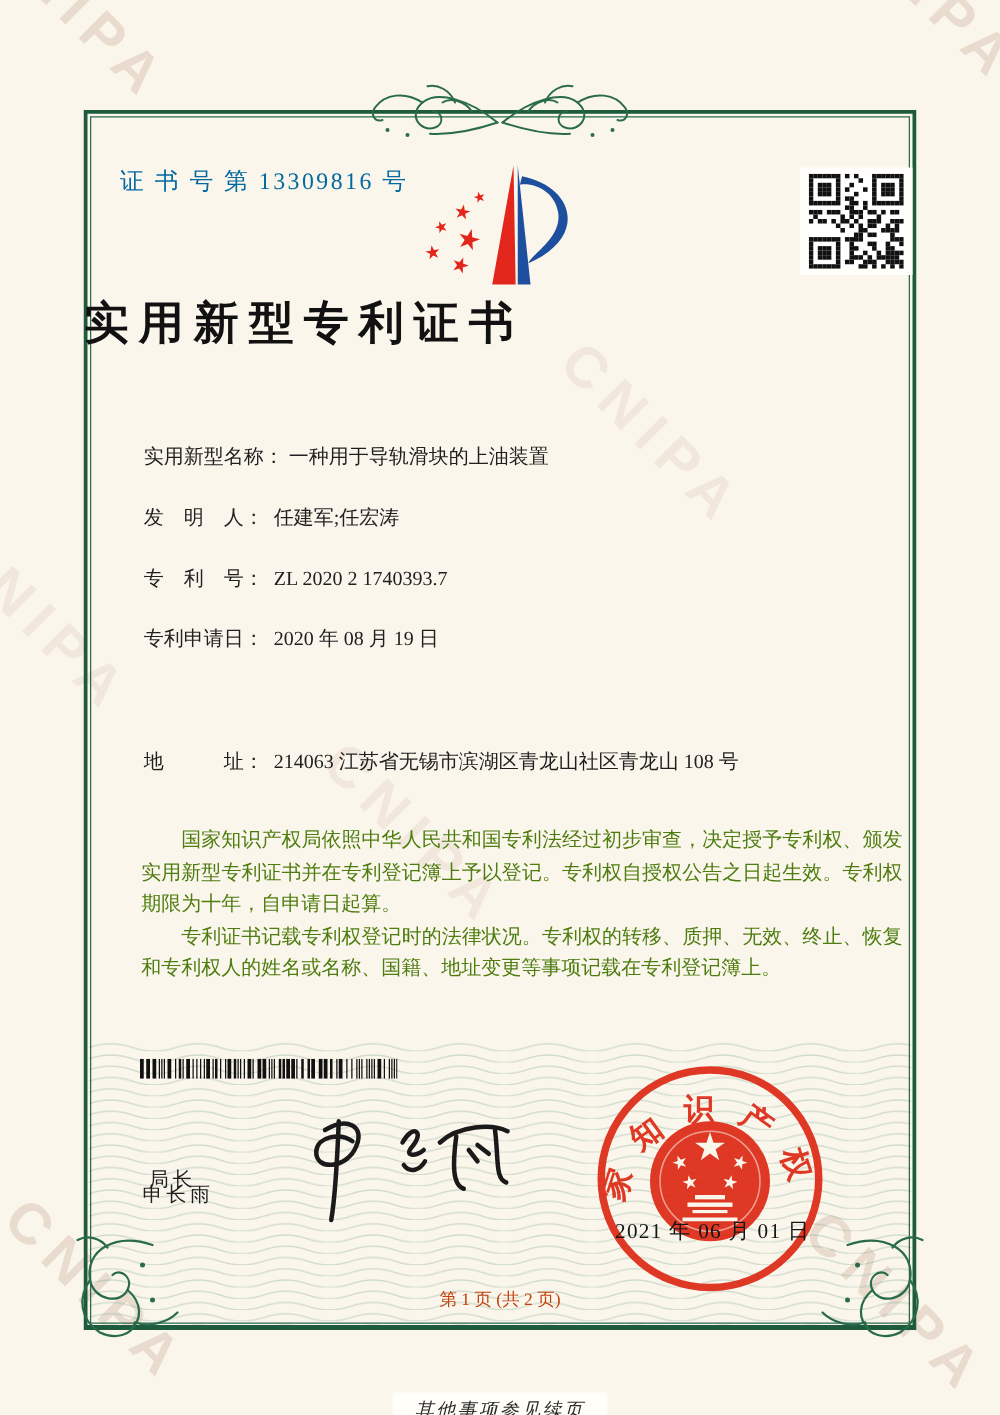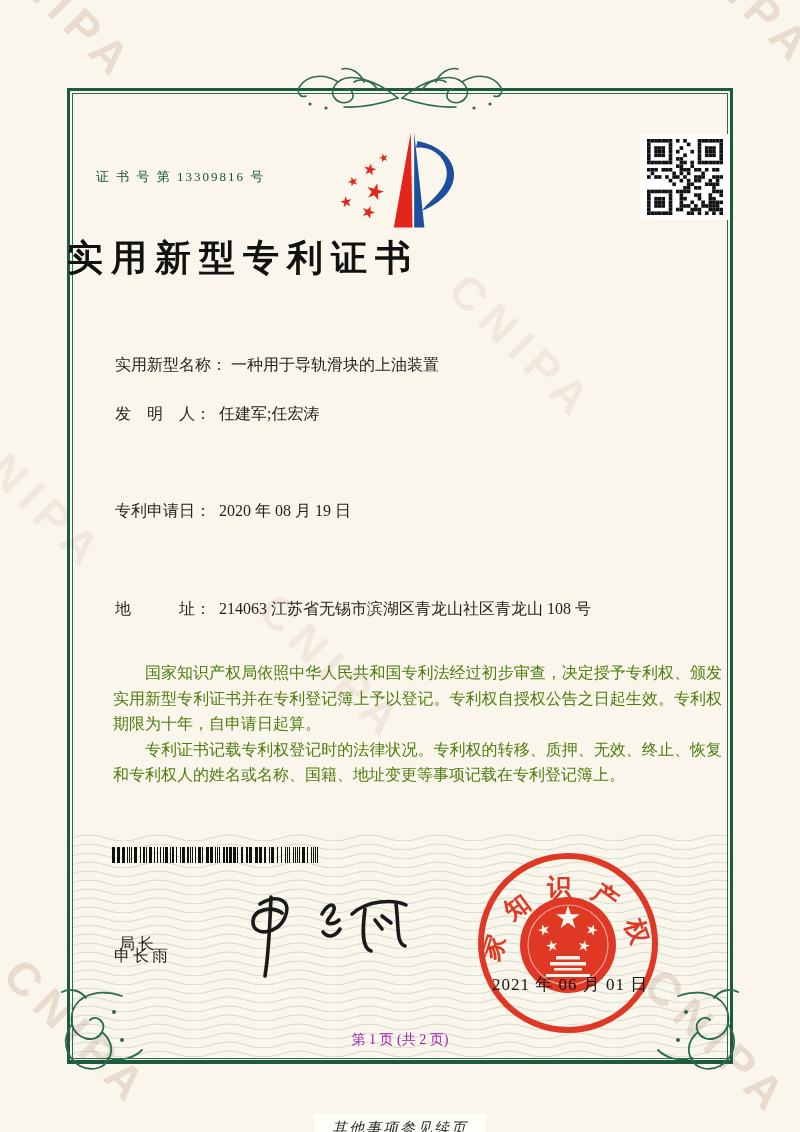--- a/index.html
+++ b/index.html
@@ -26,21 +26,21 @@
   
   .frame-outer{
     position:absolute;left:67px;right:67px;top:88px;height:976px;
     border:3px solid #1d5a3e;border-bottom-width:4px;box-sizing:border-box;
   }
   .frame-inner{
     position:absolute;left:72px;right:72px;top:93px;height:966px;
     border:1px solid #2a6b4a;box-sizing:border-box;
   }
 
-  .certno{left:96px;top:132px;font-size:13px;letter-spacing:2px;color:#14532d;margin-top:36px;}
+  .certno{left:96px;top:132px;font-size:19px;letter-spacing:2px;color:#0369a1;}
 
   .title{
     left:67px;right:67px;top:234px;text-align:left;
     font-size:36px;font-weight:bold;letter-spacing:8px;color:#111;
   }
 
   .qrbox{left:640px;top:134px;width:90px;height:86px;background:#fffefb;}
   .qrbox svg{position:absolute;left:7px;top:5px;}
 
   .field-row{left:115px;width:610px;font-size:16px;white-space:nowrap;margin-top:24px;}
@@ -49,21 +49,21 @@
   .grant2{position:absolute;left:300px;top:0;}
 
   .paras{left:113px;width:609px;top:660px;font-size:16px;line-height:25.5px;text-align:justify;color:#4d7c0f;}
   .paras p{margin:0;text-indent:2em;}
 
   .sig-title{left:119px;top:906px;font-size:16px;letter-spacing:3px;margin-top:28px;}
   .sig-name{left:114px;top:946px;font-size:16px;letter-spacing:3px;font-family:Liberation Mono, monospace;}
 
   .seal-date{left:492px;top:973px;font-size:17px;letter-spacing:1px;color:#151515;white-space:nowrap;}
 
-  .page-num{left:67px;right:67px;top:1031px;text-align:center;font-size:14px;color:#a21caf;}
+  .page-num{left:67px;right:67px;top:1031px;text-align:center;font-size:14px;color:#c2410c;}
   .note-box{
     left:50%;top:1114px;transform:translateX(-50%);
     background:#fffef8;padding:5px 18px;font-size:15px;letter-spacing:2px;color:#2b2b2b;
     white-space:nowrap;
     font-style:italic;
   }
 </style>
 </head>
 <body>
 
@@ -371,20 +371,23 @@
   </div>
 
   <div class="abs title">实用新型专利证书</div>
 
   <div class="abs field-row" style="top:331px">
     <span class="flabel">实用新型名称：</span><span class="fvalue">一种用于导轨滑块的上油装置</span>
   </div>
   <div class="abs field-row" style="top:380px">
     <span class="flabel">发　明　人：</span><span class="fvalue">任建军;任宏涛</span>
   </div>
+  <div class="abs field-row" style="top:429px">
+    <span class="flabel">专　利　号：</span><span class="fvalue">ZL 2020 2 1740393.7</span>
+  </div>
   <div class="abs field-row" style="top:477px">
     <span class="flabel">专利申请日：</span><span class="fvalue">2020 年 08 月 19 日</span>
   </div>
   <div class="abs field-row" style="top:575px">
     <span class="flabel">地　　　址：</span><span class="fvalue">214063 江苏省无锡市滨湖区青龙山社区青龙山 108 号</span>
   </div>
 
   <div class="abs paras">
     <p>国家知识产权局依照中华人民共和国专利法经过初步审查，决定授予专利权、颁发实用新型专利证书并在专利登记簿上予以登记。专利权自授权公告之日起生效。专利权期限为十年，自申请日起算。</p>
     <p>专利证书记载专利权登记时的法律状况。专利权的转移、质押、无效、终止、恢复和专利权人的姓名或名称、国籍、地址变更等事项记载在专利登记簿上。</p>

